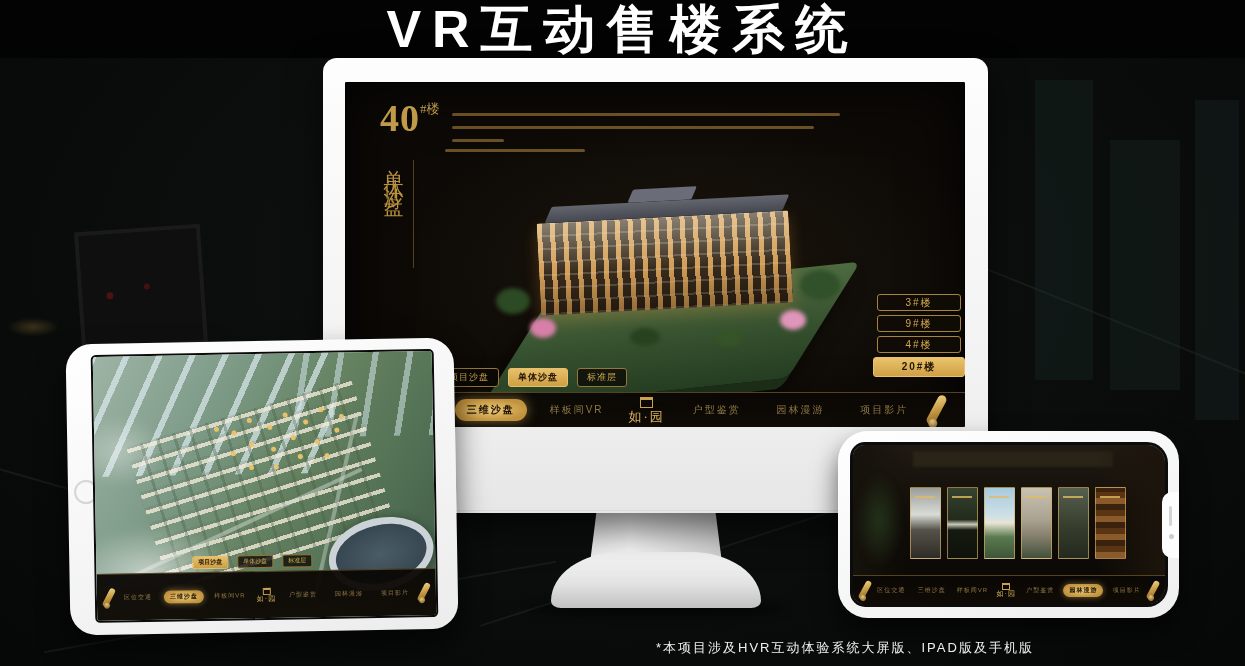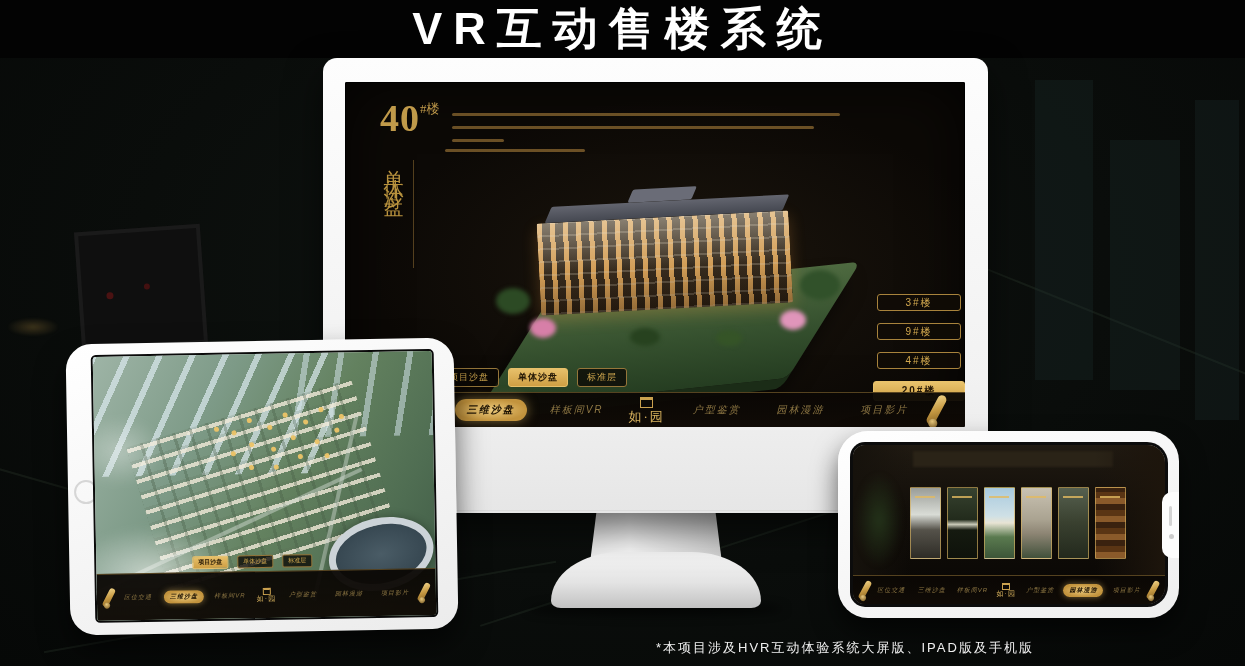--- a/index.html
+++ b/index.html
@@ -20,21 +20,21 @@
   .bb2{left:1110px;top:140px;width:70px;height:250px;}
   .bb3{left:1195px;top:100px;width:44px;height:320px;}
   .bg-frame{position:absolute;left:78px;top:228px;width:118px;height:112px;border:4px solid #1a1a1a;
     background:#0f0f0f;transform:rotate(-4deg);}
   .bg-frame::before{content:"";position:absolute;left:24px;top:58px;width:7px;height:7px;border-radius:50%;background:#4a1212;}
   .bg-frame::after{content:"";position:absolute;left:62px;top:52px;width:6px;height:6px;border-radius:50%;background:#431010;}
   .bg-gold{position:absolute;left:8px;top:318px;width:50px;height:18px;border-radius:4px;
     background:radial-gradient(rgba(190,150,70,.28),transparent 75%);filter:blur(1px);}
   
   .title{position:absolute;z-index:6;left:0;top:0;width:100%;margin:0;text-align:center;
-    font-size:45px;font-weight:bold;color:#ffffff;letter-spacing:11px;line-height:58px;}
+    font-size:52px;font-weight:bold;color:#ffffff;letter-spacing:11px;line-height:58px;}
   .footnote{position:absolute;z-index:6;left:656px;top:639px;font-size:13px;color:#efefef;
     letter-spacing:2px;white-space:nowrap;}
   
   .monitor{position:absolute;z-index:2;left:323px;top:58px;width:665px;height:455px;
     border-radius:14px;background:linear-gradient(180deg,#fdfdfd,#f2f2f2 70%,#e6e6e6);
     box-shadow:0 16px 36px rgba(0,0,0,.6);}
   .monitor::after{content:"";position:absolute;left:10px;right:10px;top:452px;height:1px;background:#dcdcdc;}
   .m-screen{position:absolute;left:22px;top:24px;width:620px;height:345px;background:#0c0906;
     border-radius:2px;box-shadow:inset 0 0 0 1px #000, inset 0 0 60px rgba(0,0,0,.8);overflow:hidden;}
   .m-screen::before{content:"";position:absolute;inset:0;background:radial-gradient(ellipse at 55% 55%, rgba(90,70,40,.20), transparent 65%);}
@@ -77,38 +77,38 @@
       repeating-linear-gradient(90deg, rgba(255,186,94,.9) 0 5px, rgba(26,18,10,.95) 5px 13px);
     box-shadow:0 6px 16px rgba(255,170,70,.22);}
   .tree{position:absolute;border-radius:50%;filter:blur(2px);}
   .t1{left:16px;top:128px;width:34px;height:26px;background:#2c4a24;}
   .t2{left:320px;top:110px;width:40px;height:30px;background:#31512a;}
   .t3{left:50px;top:158px;width:26px;height:20px;background:#d77fa8;}
   .t4{left:300px;top:150px;width:26px;height:20px;background:#e095ba;}
   .t5{left:150px;top:168px;width:30px;height:18px;background:#27421f;}
   .t6{left:236px;top:170px;width:26px;height:16px;background:#355427;}
   
-  .floors{position:absolute;left:528px;top:212px;width:92px;display:flex;flex-direction:column;gap:12px;align-items:center;}
+  .floors{position:absolute;left:528px;top:212px;width:92px;display:flex;flex-direction:column;gap:4px;align-items:center;}
   .fbtn{width:82px;height:15px;line-height:15px;text-align:center;font-size:10px;letter-spacing:2px;
     color:#d3a94f;background:rgba(16,12,6,.85);border:1px solid #a8833c;border-radius:3px;cursor:pointer;}
   .fbtn.sel{width:90px;height:18px;line-height:18px;background:linear-gradient(#e9c36c,#cfa045);
     color:#241705;font-weight:bold;border-color:#e9c36c;}
   
   .tabs{position:absolute;display:flex;gap:9px;}
   .m-tabs{left:94px;top:286px;}
   .tab{font-size:9px;letter-spacing:1px;color:#d2a94f;border:1px solid #95763a;border-radius:3px;
     background:rgba(12,9,5,.78);padding:2px 9px;cursor:pointer;white-space:nowrap;}
   .tab.sel{background:linear-gradient(#e7c06a,#cf9f44);color:#241705;border-color:#e7c06a;font-weight:bold;}
   
   .navbar{position:absolute;left:0;right:0;bottom:0;display:flex;align-items:center;
     background:linear-gradient(180deg,rgba(10,7,4,.95),rgba(16,11,6,.97));
     border-top:1px solid rgba(190,150,70,.40);}
   .m-nav{height:34px;padding:0 18px;gap:0;}
   .nav-item{flex:1;text-align:center;font-size:10px;letter-spacing:2px;color:#8f7844;cursor:pointer;
-    padding:3px 2px;white-space:nowrap;font-style:italic;}
+    padding:3px 2px;white-space:nowrap;}
   .nav-item.sel{flex:0 0 auto;background:radial-gradient(ellipse at center,#ecca7c 0%,#c2933d 70%);
     color:#1f1404;border-radius:12px;padding:4px 12px;margin:0 8px;font-weight:bold;
     box-shadow:0 0 12px rgba(232,192,100,.5);}
   .nav-logo{flex:0 0 auto;display:flex;flex-direction:column;align-items:center;margin:0 10px;
     color:#d8b35e;font-family:"Liberation Serif",serif;font-size:13px;letter-spacing:2px;line-height:1;}
   .logo-seal{width:11px;height:9px;border:1px solid #caa14f;margin-bottom:2px;
     background:linear-gradient(#caa14f 2px,transparent 2px);}
   .scroll{flex:0 0 auto;width:9px;height:32px;border-radius:5px;margin:0 6px;cursor:pointer;
     background:linear-gradient(135deg,#f0d48a,#c79a43 50%,#8a6524);transform:rotate(28deg);position:relative;}
   .scroll::after{content:"";position:absolute;bottom:-2px;right:-3px;width:9px;height:9px;border-radius:50%;

